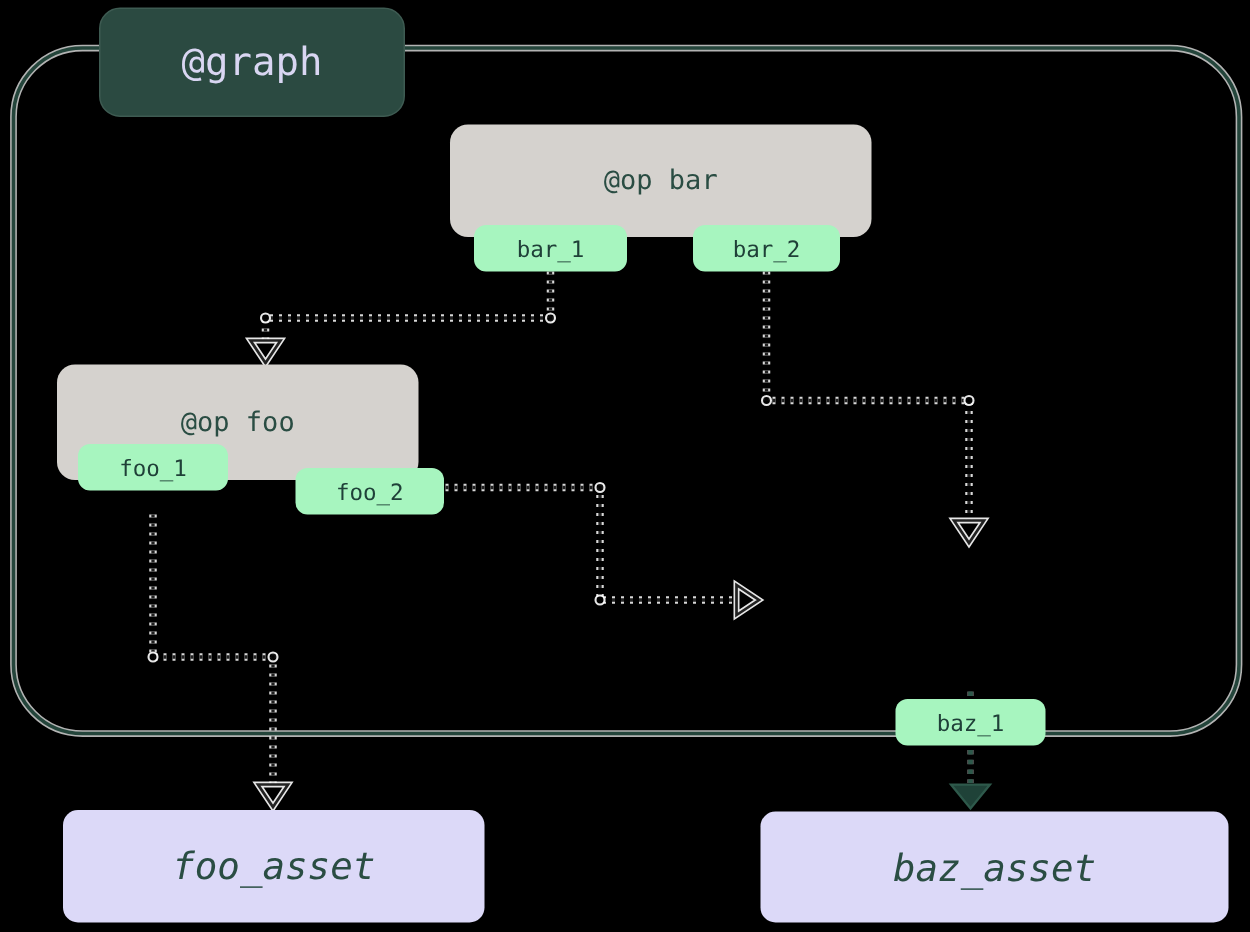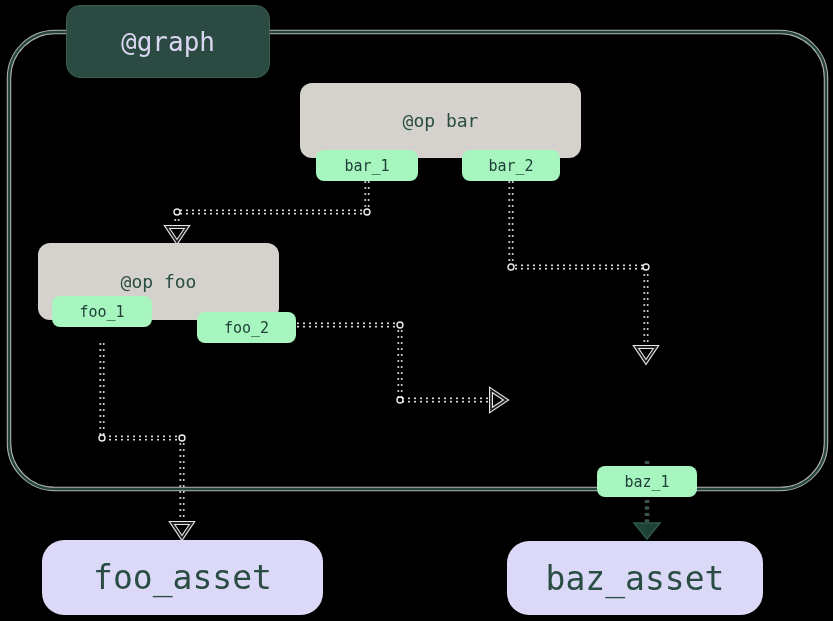--- a/index.html
+++ b/index.html
@@ -48,24 +48,25 @@
   .tag {
     background: var(--tag-fill, #A7F5BF);
     border-radius: 8px;
     height: 31px;
     color: var(--tag-text, #1F4038);
     font-size: 15px;
     z-index: 3;
   }
   .asset {
     background: var(--asset-fill, #DCD9F8);
-    border-radius: 22px;
+    border-radius: 10px;
     color: var(--op-text, #2A4D43);
-    font-size: 33px;
+    font-size: 25px;
     z-index: 2;
+    font-style: italic;
   }
   
   .border-casing { fill: none; stroke: var(--edge-casing, #fff); stroke-width: 4.5; opacity: .7; }
   .border-core   { fill: none; stroke: var(--graph-border, #24453B); stroke-width: 2.4; }
   
   .edge-casing { fill: none; stroke: var(--edge-casing, #fff); stroke-width: 5; stroke-dasharray: 2 4; opacity: .85; }
   .edge-core   { fill: none; stroke: var(--edge-core, #222); stroke-width: 2.2; stroke-dasharray: 2 4; }
   .arrow-casing { fill: none; stroke: var(--edge-casing, #fff); stroke-width: 4; opacity: .9; }
   .arrow-core   { fill: none; stroke: var(--edge-core, #222); stroke-width: 1.8; }
   .bend-ring { fill: #000; stroke: var(--edge-casing, #fff); stroke-width: 1.4; opacity: .9; }
@@ -153,17 +154,17 @@
     <span>foo_2</span>
   </div>
 
   <div class="node tag" style="left:597px; top:430px; width:100px;margin-top:36px;">
     <span>baz_1</span>
   </div>
 
   <div class="node asset" style="left:42px; top:540px; width:281px; height:75px;">
     <span>foo_asset</span>
   </div>
-  <div class="node asset" style="left:507px; top:541px; width:256px; height:74px;">
+  <div class="node asset" style="left:507px; top:541px; width:312px; height:74px;">
     <span>baz_asset</span>
   </div>
 
 </div>
 
 </body></html>

